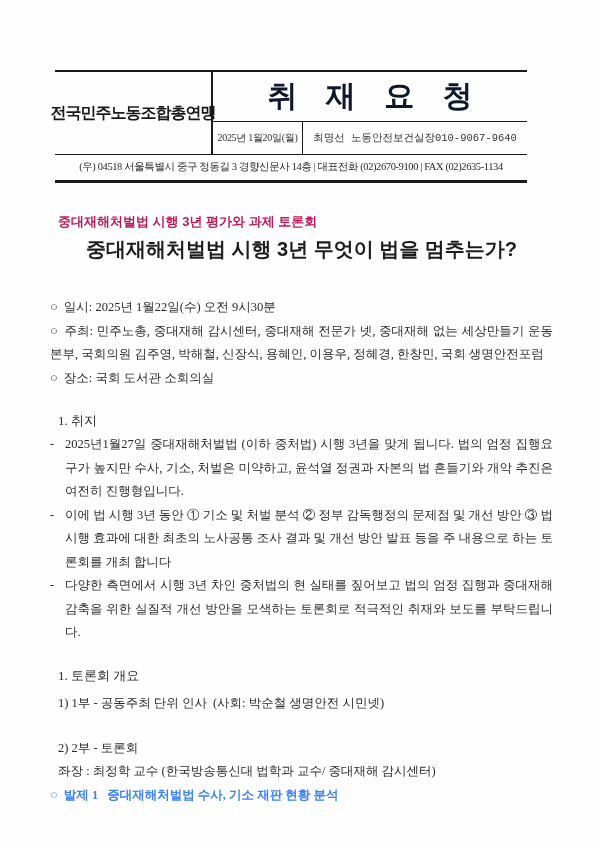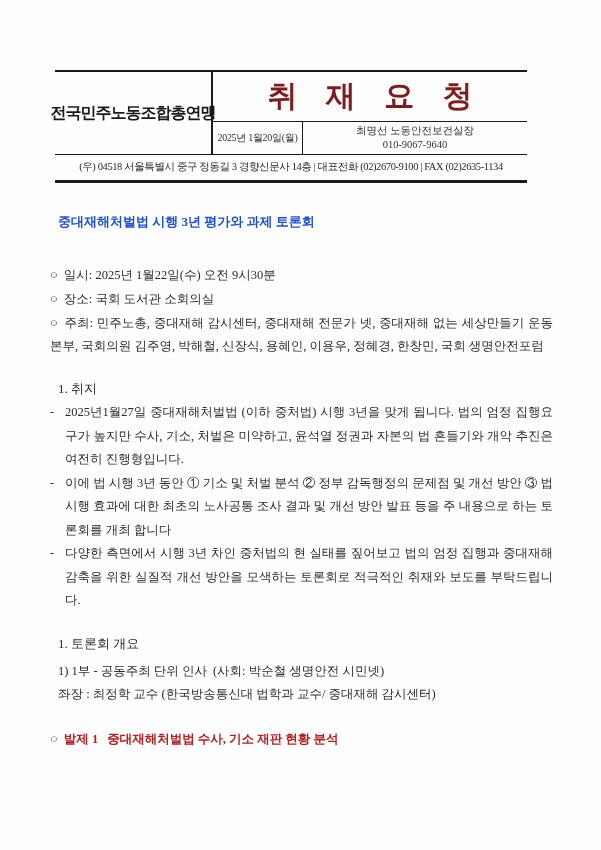--- a/index.html
+++ b/index.html
@@ -28,66 +28,66 @@
     font-weight:bold; font-size:16px; letter-spacing:-1px;
     color:#191919; white-space:nowrap;
   }
   .header-right { flex:1; min-width:0; }
   .doc-type {
     height:49px;
     display:flex; align-items:center; justify-content:center;
     font-family:"Liberation Sans", sans-serif;
     font-weight:900; font-size:30px;
     letter-spacing:10px; padding-left:10px;
-    color:#7f1d1d; white-space:nowrap;
+    color:#0f172a; white-space:nowrap;
   }
   .sub-row { display:flex; border-top:1px solid #1a1a1a; height:33px; }
   .date-cell {
     width:90px; border-right:1px solid #1a1a1a;
     display:flex; align-items:center; justify-content:center;
     font-size:10px; letter-spacing:-0.3px; white-space:nowrap; color:#333;
   }
   .contact-cell {
-    flex:1; display:flex; flex-direction:column;
+    flex:1; display:flex; flex-direction:row;
     align-items:center; justify-content:center;
-    font-size:10.5px; line-height:14px; color:#333;
+    font-size:10.5px; line-height:14px; color:#333;font-family:Liberation Mono, monospace;
   }
   .address-row {
     border-top:1px solid #1a1a1a;
     padding:5px 0 6px;
     text-align:center;
     font-size:10.5px; letter-spacing:-0.4px;
     white-space:nowrap; color:#2a2a2a;
   }
   
   .content { margin:0 48px 0 50px; font-size:12.5px; color:#2b2b2b; }
   .titles { margin-top:30px; }
   .subtitle {
-    font-family:Liberation Serif, serif;
+    font-family:Liberation Sans, sans-serif;
     font-weight:bold; font-size:13px;
-    padding-left:8px; line-height:18px; color:#1d4ed8;
+    padding-left:8px; line-height:18px; color:#be185d;
   }
   .main-title {
     font-family:"Liberation Sans", sans-serif;
     font-weight:bold; font-size:20px;
     text-align:center; margin-top:5px; line-height:27px; color:#1d1d1d;
   }
   .event-info { margin-top:32px; }
   .circle-item { text-align:justify; line-height:23px; }
   .cmark { font-size:13px; margin-right:6px; }
   .sec-heading { padding-left:8px; margin-top:20px; font-size:13px; line-height:22px; }
   .para-block { margin-top:1px; }
   .dash-item { display:flex; line-height:23.5px; }
   .marker { width:15px; flex:none; }
   .ptext { flex:1; text-align:justify; }
   .plain-line { padding-left:8px; line-height:23px; }
   .part1-line { margin-top:5px; }
   .part2-line { margin-top:22px; }
   .gap-note { margin-left:6px; }
-  .presentation-line { margin-top:21px; font-weight:bold; line-height:23px; color:#b91c1c; }
+  .presentation-line { font-weight:bold; line-height:23px; color:#3b82f6; }
   .presentation-line .cmark { font-weight:normal; }
   .pres-title { margin-left:9px; }
 </style>
 </head>
 <body>
 
 <div class="page">
 
   <div class="header-table">
     <div class="header-main">
@@ -103,44 +103,46 @@
         </div>
       </div>
     </div>
     <div class="address-row">(우) 04518 서울특별시 중구 정동길 3 경향신문사 14층 | 대표전화 (02)2670-9100 | FAX (02)2635-1134</div>
   </div>
 
   <div class="content">
 
     <div class="titles">
       <div class="subtitle">중대재해처벌법 시행 3년 평가와 과제 토론회</div>
+      <div class="main-title">중대재해처벌법 시행 3년 무엇이 법을 멈추는가?</div>
     </div>
 
     <div class="event-info">
       <p class="circle-item"><span class="cmark">○</span><span>일시: 2025년 1월22일(수) 오전 9시30분</span></p>
+      <p class="circle-item"><span class="cmark">○</span><span>주최: 민주노총, 중대재해 감시센터, 중대재해 전문가 넷, 중대재해 없는 세상만들기 운동본부, 국회의원 김주영, 박해철, 신장식, 용혜인, 이용우, 정혜경, 한창민, 국회 생명안전포럼</span></p>
       <p class="circle-item"><span class="cmark">○</span><span>장소: 국회 도서관 소회의실</span></p>
-      <p class="circle-item"><span class="cmark">○</span><span>주최: 민주노총, 중대재해 감시센터, 중대재해 전문가 넷, 중대재해 없는 세상만들기 운동본부, 국회의원 김주영, 박해철, 신장식, 용혜인, 이용우, 정혜경, 한창민, 국회 생명안전포럼</span></p>
     </div>
 
     <div class="sec-heading">1. 취지</div>
     <div class="para-block">
       <p class="dash-item">
           <span class="marker">-</span>
           <span class="ptext">2025년1월27일 중대재해처벌법 (이하 중처법) 시행 3년을 맞게 됩니다. 법의 엄정 집행요구가 높지만 수사, 기소, 처벌은 미약하고, 윤석열 정권과 자본의 법 흔들기와 개악 추진은 여전히 진행형입니다.</span>
         </p>
       <p class="dash-item">
           <span class="marker">-</span>
           <span class="ptext">이에 법 시행 3년 동안 ① 기소 및 처벌 분석 ② 정부 감독행정의 문제점 및 개선 방안 ③ 법 시행 효과에 대한 최초의 노사공통 조사 결과 및 개선 방안 발표 등을 주 내용으로 하는 토론회를 개최 합니다</span>
         </p>
       <p class="dash-item">
           <span class="marker">-</span>
           <span class="ptext">다양한 측면에서 시행 3년 차인 중처법의 현 실태를 짚어보고 법의 엄정 집행과 중대재해 감축을 위한 실질적 개선 방안을 모색하는 토론회로 적극적인 취재와 보도를 부탁드립니다.</span>
         </p>
     </div>
 
     <div class="sec-heading">1. 토론회 개요</div>
     <p class="plain-line part1-line"><span>1) 1부 - 공동주최 단위 인사</span><span class="gap-note">(사회: 박순철 생명안전 시민넷)</span></p>
+    <p class="plain-line part2-line">2) 2부 - 토론회</p>
     <p class="plain-line">좌장 : 최정학 교수 (한국방송통신대 법학과 교수/ 중대재해 감시센터)</p>
 
     <p class="circle-item presentation-line"><span class="cmark">○</span><span>발제 1</span><span class="pres-title">중대재해처벌법 수사, 기소 재판 현황 분석</span></p>
 
   </div>
 </div>
 
 </body></html>

